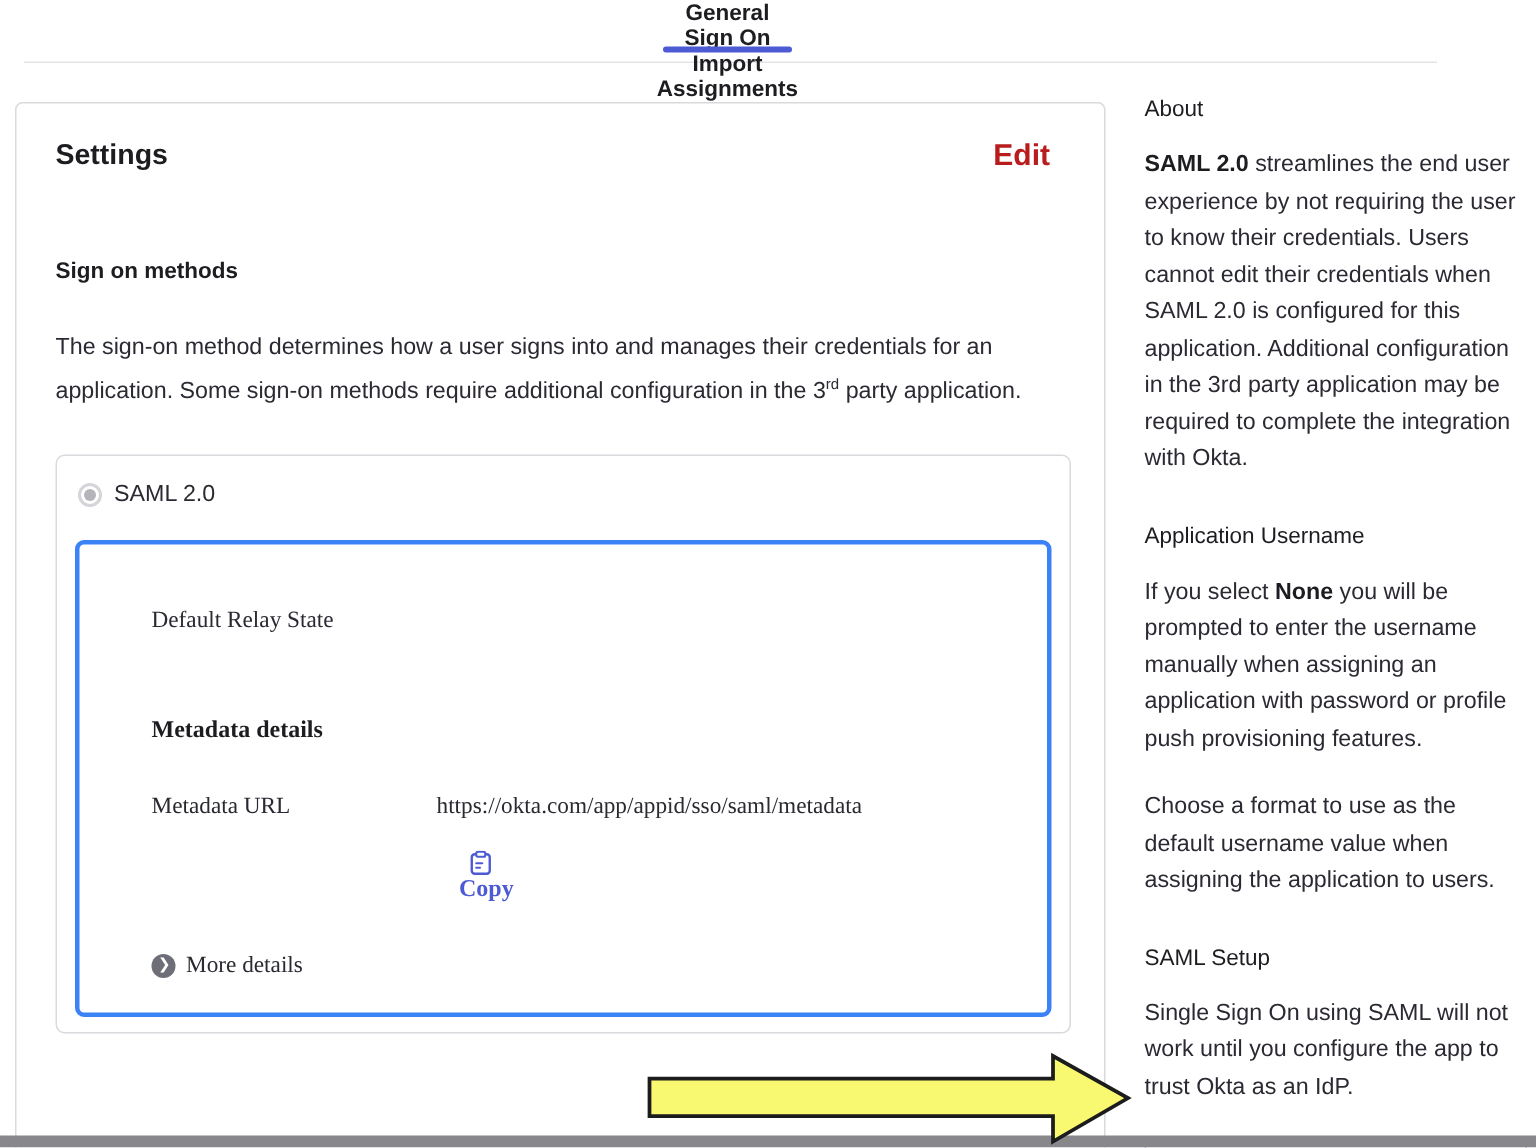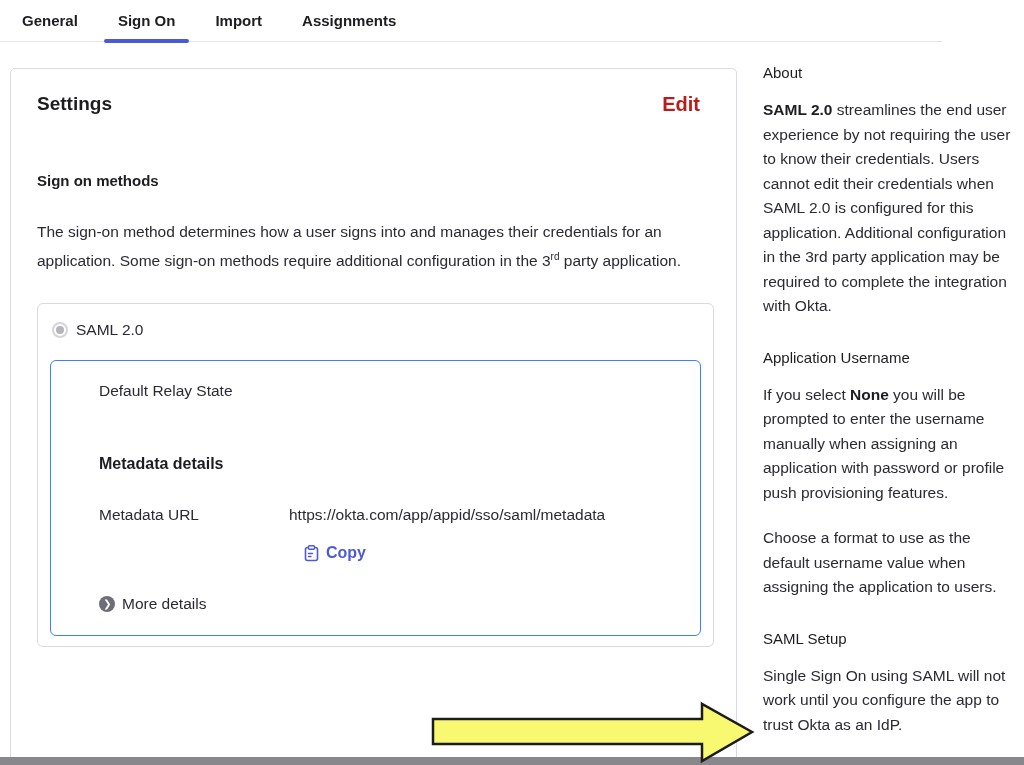--- a/index.html
+++ b/index.html
@@ -1,21 +1,21 @@
 <!DOCTYPE html>
 <html><head>
 <meta charset="utf-8">
 <style>
   * { margin:0; padding:0; box-sizing:border-box; }
   html,body { width:1024px; height:765px; overflow:hidden; }
   body { font-family:"Liberation Sans", sans-serif; background:#ffffff; color:#2a2a33; position:relative; }
 
   
-  .tabbar { position:absolute; top:0; left:0; width:942px; height:42px;
-            border-bottom:1px solid #e3e3e8; display:flex; align-items:center; padding-left:8px; }
+  .tabbar { position:absolute; top:0; left:16px; width:942px; height:42px;
+            border-bottom:1px solid #e3e3e8; display:flex; align-items:center; padding-left:8px;flex-direction:column; }
   .tab { position:relative; height:42px; display:flex; align-items:center;
          padding:0 14px; margin-right:12px; font-size:15px; font-weight:bold; color:#1d1d21; cursor:pointer; }
   .tab.active::after { content:""; position:absolute; left:0; right:0; bottom:-1px; height:4px;
                        background:#4c5bd4; border-radius:2px; }
 
   
   .card { position:absolute; left:10px; top:68px; width:727px; height:740px;
           background:#ffffff; border:1px solid #d9d9de; border-radius:5px;
           padding:24px 36px 0 26px; }
   .card-head { display:flex; justify-content:space-between; align-items:flex-start; }
@@ -29,29 +29,29 @@
 
   .saml-outer { margin-top:30px; width:677px; border:1px solid #d9d9de; border-radius:6px;
                 background:#ffffff; padding:14px 12px 10px 12px; }
   .radio-row { display:flex; align-items:center; padding-left:2px; height:24px; }
   .radio { width:16px; height:16px; border-radius:50%; border:2px solid #d4d4d9; background:#fff;
            position:relative; margin-right:8px; flex:0 0 auto; }
   .radio::after { content:""; position:absolute; left:2px; top:2px; width:8px; height:8px;
                   border-radius:50%; background:#b4b4ba; }
   .radio-label { font-size:15.5px; color:#2a2a33; }
 
-  .saml-inner { margin-top:18px; border:1px solid #3b82f6; border-radius:6px;
-                padding:21px 20px 22px 48px; }
+  .saml-inner { margin-top:18px; border:3px solid #3b82f6; border-radius:6px;
+                padding:42px 20px 22px 48px;font-family:Liberation Serif, serif; }
   .drs { font-size:15.5px; color:#2a2a33; }
   .meta-h { font-size:16px; font-weight:bold; color:#1d1d21; margin-top:55px; }
   .meta-row { margin-top:33px; font-size:15.5px; display:flex; }
   .meta-label { width:190px; flex:0 0 auto; color:#2a2a33; }
   .meta-value { color:#2a2a33; }
   .copy-row { margin-top:20px; margin-left:205px; display:flex; align-items:center;
-              color:#4c5bd4; font-size:16px; font-weight:bold; cursor:pointer; width:max-content; }
+              color:#4c5bd4; font-size:16px; font-weight:bold; cursor:pointer; width:max-content;flex-direction:column; }
   .copy-row svg { margin-right:7px; }
   .more-row { margin-top:33px; display:flex; align-items:center; cursor:pointer; width:max-content; }
   .more-circle { width:16px; height:16px; border-radius:50%; background:#6e6e78; color:#fff;
                  font-size:10px; display:flex; align-items:center; justify-content:center;
                  margin-right:7px; line-height:1; padding-left:1px; }
   .more-label { font-size:15.5px; color:#2a2a33; }
 
   .cred-h { font-size:15.5px; font-weight:bold; color:#1d1d21; margin-top:26px; }
 
   

